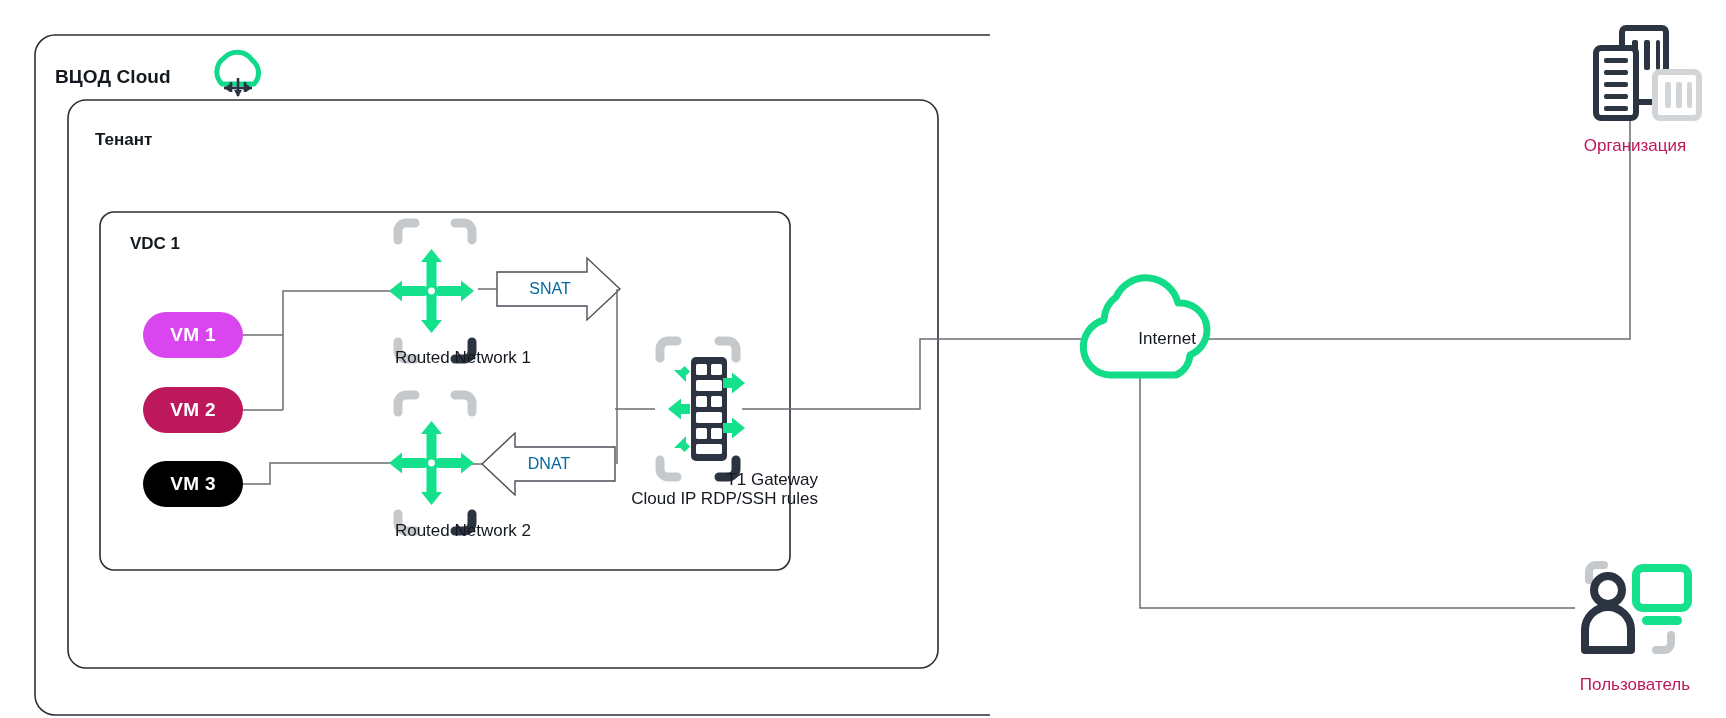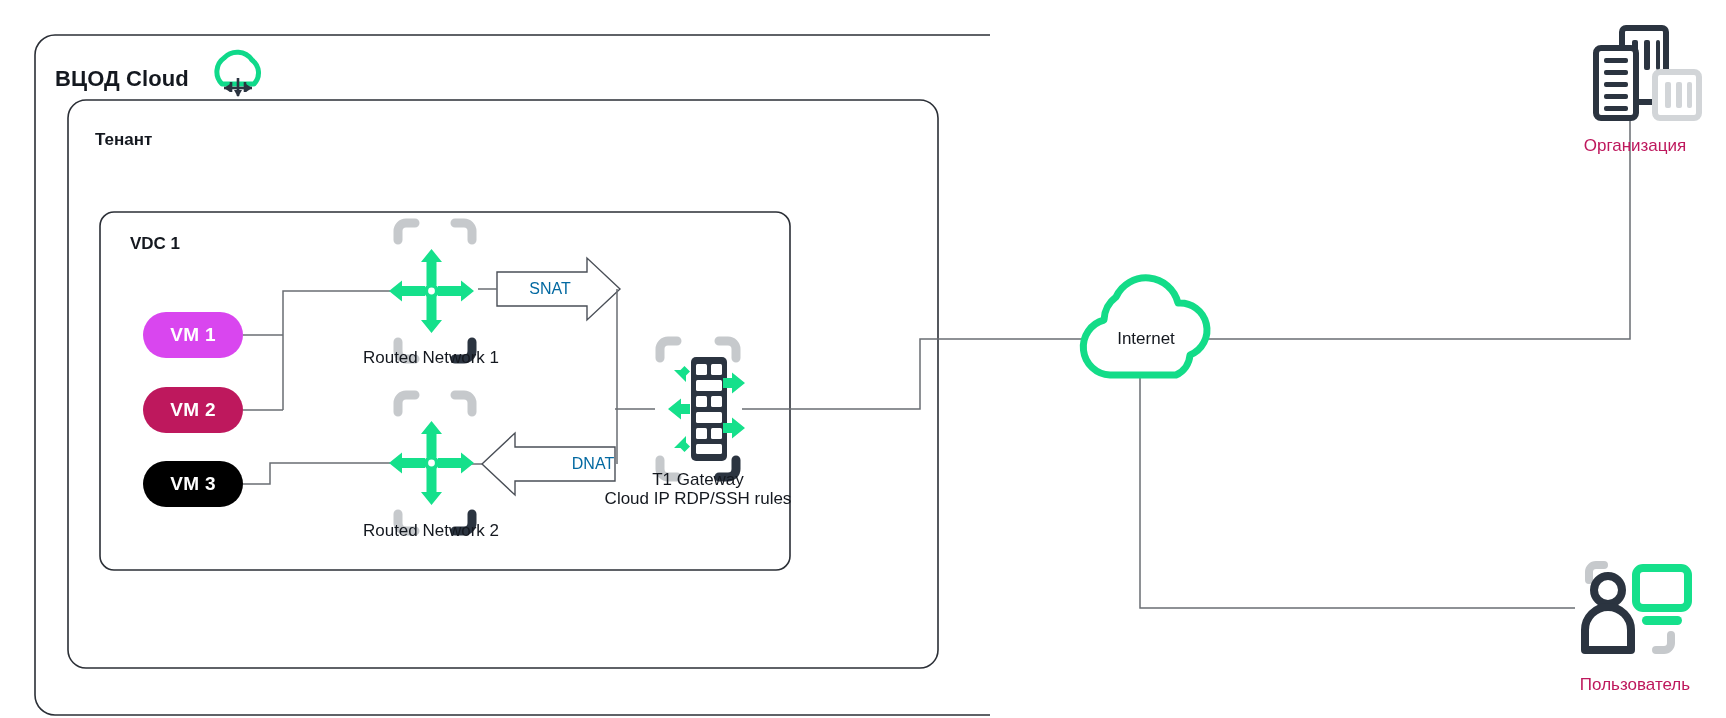--- a/index.html
+++ b/index.html
@@ -5,24 +5,24 @@
   html,body{margin:0;padding:0;background:#ffffff;}
   body{
     width:1726px;height:718px;position:relative;overflow:hidden;
     font-family:"Liberation Sans","DejaVu Sans",sans-serif;
     color:#14181f;
   }
   #diagram{position:absolute;inset:0;}
   svg.layer{position:absolute;left:0;top:0;width:1726px;height:718px;}
 
   .lbl{position:absolute;white-space:nowrap;}
-  .lbl-cloud{font-size:22px;font-weight:700;letter-spacing:.1px;}
+  .lbl-cloud{font-size:19px;font-weight:700;letter-spacing:.1px;}
   .lbl-tenant{font-size:17px;font-weight:700;}
   .lbl-vdc{font-size:17px;font-weight:700;}
-  .lbl-node{font-size:17px;font-weight:400;color:#14181f;text-align:center;}
+  .lbl-node{font-size:17px;font-weight:400;color:#14181f;text-align:right;}
   .lbl-nat{font-size:16px;font-weight:400;color:#0369a1;}
   .lbl-internet{font-size:17px;font-weight:400;color:#14181f;}
   .lbl-side{font-size:17px;font-weight:400;color:#be185d;text-align:center;}
 
   .vm{
     position:absolute;width:100px;height:46px;border-radius:24px;
     display:flex;align-items:center;justify-content:center;
     color:#ffffff;font-size:19px;font-weight:700;letter-spacing:.3px;
   }
 </style>
@@ -203,23 +203,23 @@
   <div class="lbl lbl-vdc" style="left:130px;top:234px;">VDC 1</div>
 
   <div class="vm" style="left:143px;top:312px;background:#d946ef;">VM 1</div>
   <div class="vm" style="left:143px;top:387px;background:#be185d;">VM 2</div>
   <div class="vm" style="left:143px;top:461px;background:#000000;">VM 3</div>
 
   <div class="lbl lbl-node" style="left:331px;top:348px;width:200px;">Routed Network 1</div>
   <div class="lbl lbl-node" style="left:331px;top:521px;width:200px;">Routed Network 2</div>
 
   <div class="lbl lbl-nat" style="left:505px;top:280px;width:90px;text-align:center;">SNAT</div>
-  <div class="lbl lbl-nat" style="left:548px;top:455px;width:90px;text-align:center;">DNAT</div>
+  <div class="lbl lbl-nat" style="left:504px;top:455px;width:90px;text-align:center;">DNAT</div>
 
   <div class="lbl lbl-node" style="left:578px;top:470px;width:240px;">T1 Gateway</div>
   <div class="lbl lbl-node" style="left:578px;top:489px;width:240px;">Cloud IP RDP/SSH rules</div>
 
-  <div class="lbl lbl-internet" style="left:1096px;top:329px;width:100px;text-align:center;">Internet</div>
+  <div class="lbl lbl-internet" style="left:1096px;top:329px;width:100px;text-align:right;">Internet</div>
 
   <div class="lbl lbl-side" style="left:1545px;top:136px;width:180px;">Организация</div>
   <div class="lbl lbl-side" style="left:1545px;top:675px;width:180px;">Пользователь</div>
 
 </div>
 
 </body></html>

